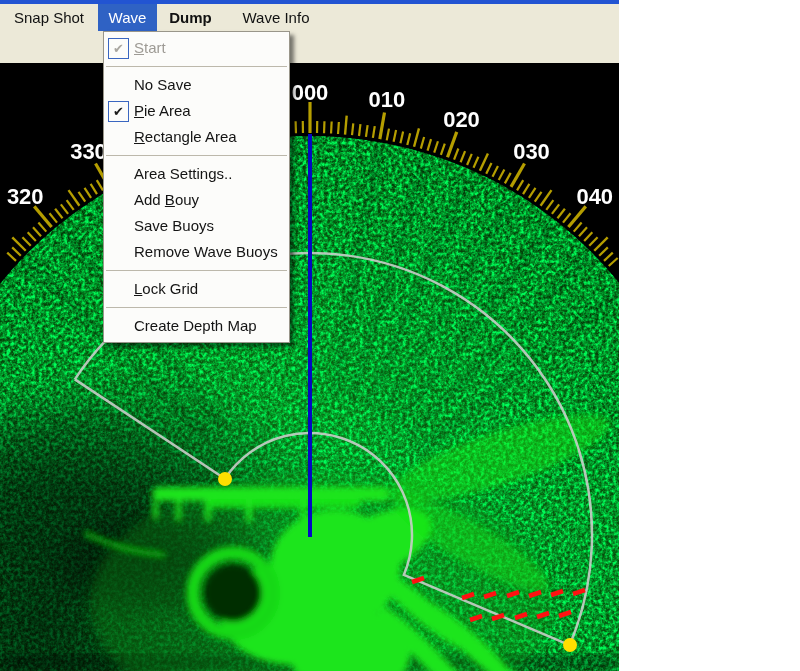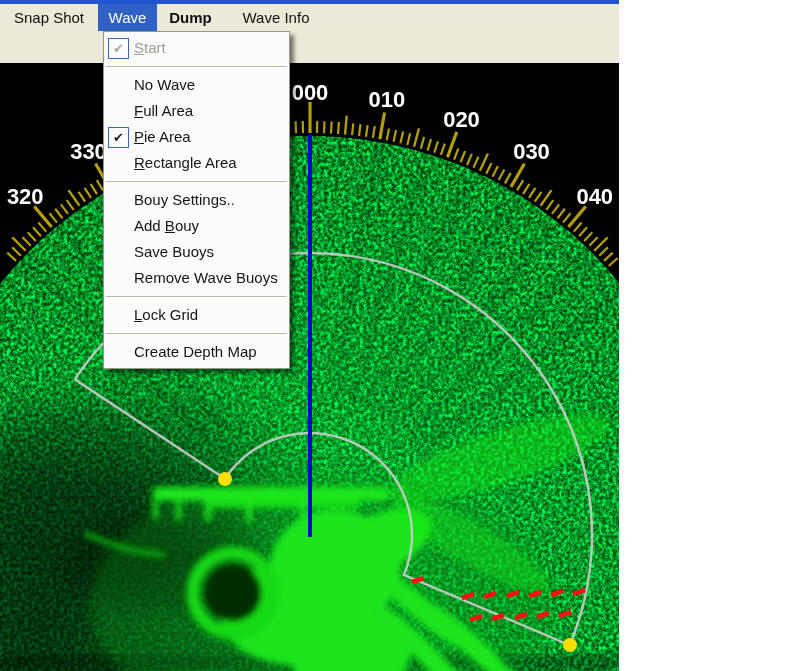--- a/index.html
+++ b/index.html
@@ -255,26 +255,25 @@
             <line x1="515" y1="555" x2="527" y2="551" stroke="#ff1111" stroke-width="4.5"></line>
             <line x1="537" y1="554" x2="549" y2="550" stroke="#ff1111" stroke-width="4.5"></line>
             <line x1="559" y1="553" x2="571" y2="549" stroke="#ff1111" stroke-width="4.5"></line>
           </g>
       </svg>
     </div>
 
     <div class="dropdown-menu" id="wave-menu">
         <div class="menu-item disabled"><span class="check-box">✔</span><span class="mi-label"><u>S</u>tart</span></div>
         <div class="menu-sep"></div>
-        <div class="menu-item"><span class="mi-label">No Wave</span></div>
-        <div class="menu-item"><span class="mi-label"><u>F</u>ull Area</span></div>
+        <div class="menu-item"><span class="mi-label">No Save</span></div>
         <div class="menu-item"><span class="check-box">✔</span><span class="mi-label"><u>P</u>ie Area</span></div>
         <div class="menu-item"><span class="mi-label"><u>R</u>ectangle Area</span></div>
         <div class="menu-sep"></div>
-        <div class="menu-item"><span class="mi-label">Bouy Settings..</span></div>
+        <div class="menu-item"><span class="mi-label">Area Settings..</span></div>
         <div class="menu-item"><span class="mi-label">Add <u>B</u>ouy</span></div>
         <div class="menu-item"><span class="mi-label">Save Buoys</span></div>
         <div class="menu-item"><span class="mi-label">Remove Wave Buoys</span></div>
         <div class="menu-sep"></div>
         <div class="menu-item"><span class="mi-label"><u>L</u>ock Grid</span></div>
         <div class="menu-sep"></div>
         <div class="menu-item"><span class="mi-label">Create Depth Map</span></div>
       </div>
 
   </div>

